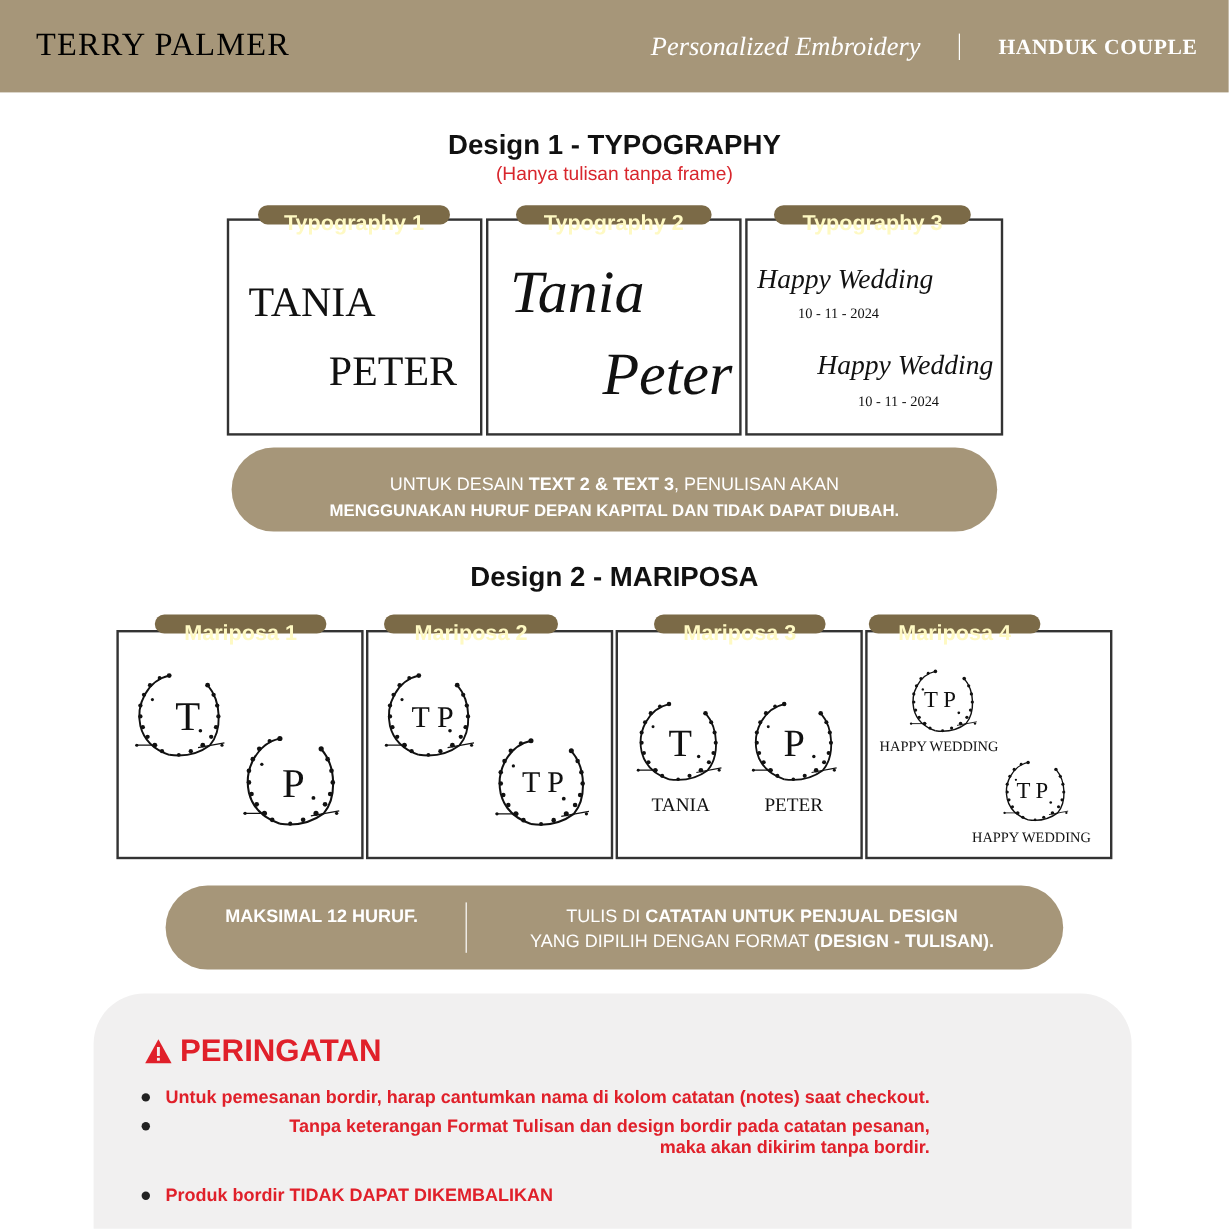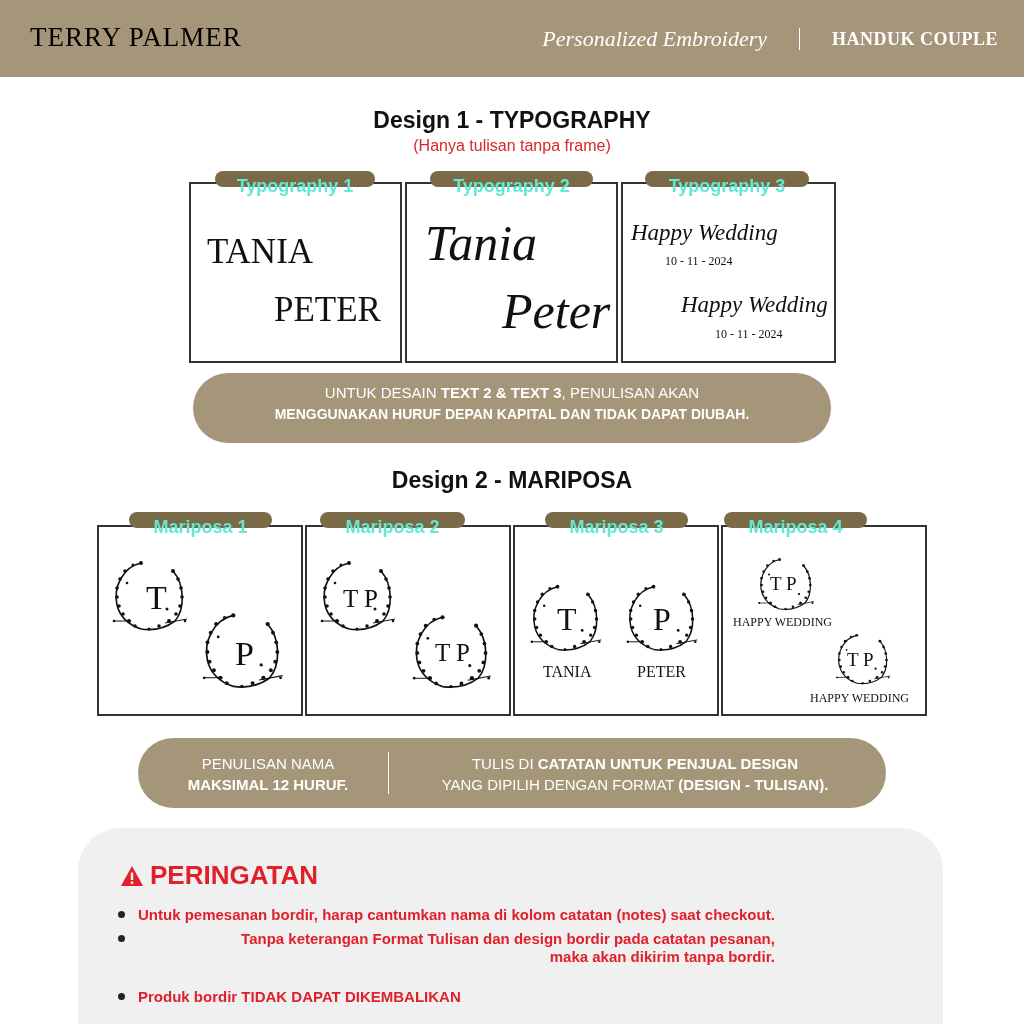--- a/index.html
+++ b/index.html
@@ -10,21 +10,21 @@
   .brand { position: absolute; left: 30px; top: 22px; font-family: "Liberation Serif", serif; color: #000000; font-size: 27px; letter-spacing: 1px; }
   .tagline { position: absolute; right: 26px; top: 26px; color: #fff; display: flex; align-items: center; gap: 24px; }
   .tagline .script { font-family: "Liberation Serif", serif; font-style: italic; font-size: 22px; }
   .tagline .sep { display: inline-block; width: 1px; height: 22px; background: #fff; margin: 0 8px; }
   .tagline .couple { font-family: "Liberation Serif", serif; font-weight: bold; font-size: 18px; letter-spacing: 0.5px; }
 
   .section-title { position: absolute; left: 0; width: 1024px; text-align: center; font-weight: bold; font-size: 23px; color: #111; }
   .section-sub { position: absolute; left: 0; width: 1024px; text-align: center; color: #d8262d; font-size: 16px; }
 
   .card { position: absolute; border: 2px solid #333; background: #fff; }
-  .pill { position: absolute; background: #7b6a47; color: #5eead4; border-radius: 16px; font-size: 18px; font-weight: bold; text-align: center; white-space: nowrap; line-height: 30px; height: 16px; }
+  .pill { position: absolute; background: #7b6a47; color: #fef9c3; border-radius: 16px; font-size: 18px; font-weight: bold; text-align: center; white-space: nowrap; line-height: 30px; height: 16px; }
 
   .serif { font-family: "Liberation Serif", serif; color: #111; position: absolute; }
   .script { font-family: "Liberation Serif", serif; font-style: italic; color: #111; position: absolute; }
 
   .banner { position: absolute; background: #a69679; border-radius: 36px; color: #fff; text-align: center; }
   .banner b { font-weight: 900; }
 
   .wreath { position: absolute; }
 
   .warn { position: absolute; left: 78px; top: 828px; width: 865px; height: 210px; background: #f1f0f0; border-radius: 42px 42px 0 0; }
@@ -61,21 +61,21 @@
 <div class="pill" style="left:430px;top:171px;width:163px;">Typography 2</div>
 
 <div class="card" style="left:621px;top:182px;width:215px;height:181px;">
   <div class="script" style="left:8px;top:36px;font-size:23px;">Happy Wedding</div>
   <div class="serif" style="left:42px;top:70px;font-size:12px;">10 - 11 - 2024</div>
   <div class="script" style="left:58px;top:108px;font-size:23px;">Happy Wedding</div>
   <div class="serif" style="left:92px;top:143px;font-size:12px;">10 - 11 - 2024</div>
 </div>
 <div class="pill" style="left:645px;top:171px;width:164px;">Typography 3</div>
 
-<div class="banner" style="left:193px;top:373px;width:638px;height:70px;padding-top:10px;">
+<div class="banner" style="left:193px;top:373px;width:638px;height:70px;padding-top:21px;">
   <div style="font-size:15px;line-height:20px;">
     <span>UNTUK  DESAIN </span><b>TEXT 2 &amp; TEXT 3</b><span>, PENULISAN AKAN</span>
   </div>
   <div style="font-size:14px;line-height:22px;font-weight:900;">MENGGUNAKAN HURUF DEPAN KAPITAL DAN TIDAK DAPAT DIUBAH.</div>
 </div>
 
 <div class="section-title" style="top:467px;">Design 2 - MARIPOSA</div>
 
 <svg width="0" height="0" style="position:absolute">
   <defs>
@@ -159,21 +159,20 @@
   <svg class="wreath" style="left:112px;top:104px;" width="58" height="58" viewBox="0 0 80 80">
       <use href="#wreath-shape"></use>
     </svg>
   <div class="serif" style="left:124px;top:122px;font-size:19px;">T P</div>
   <div class="serif" style="left:87px;top:164px;font-size:12px;">HAPPY WEDDING</div>
 </div>
 <div class="pill" style="left:724px;top:512px;width:143px;">Mariposa 4</div>
 
 <div class="banner" style="left:138px;top:738px;width:748px;height:70px;">
   <div style="position:absolute;left:30px;top:15px;width:200px;font-size:15px;line-height:21px;">
-    <div>PENULISAN NAMA</div>
     <div style="font-weight:900;">MAKSIMAL 12 HURUF.</div>
   </div>
   <div style="position:absolute;left:250px;top:14px;width:1px;height:42px;background:#fff;"></div>
   <div style="position:absolute;left:262px;top:15px;width:470px;font-size:15px;line-height:21px;">
     <div><span>TULIS DI </span><b>CATATAN UNTUK PENJUAL DESIGN</b></div>
     <div><span>YANG DIPILIH DENGAN FORMAT </span><b>(DESIGN - TULISAN).</b></div>
   </div>
 </div>
 
 <div class="warn">

